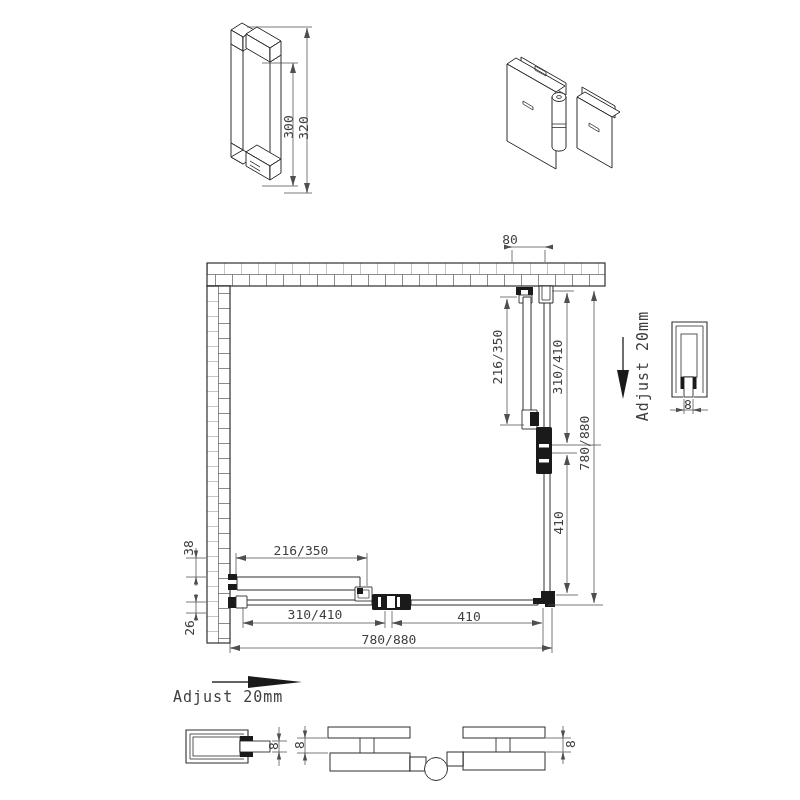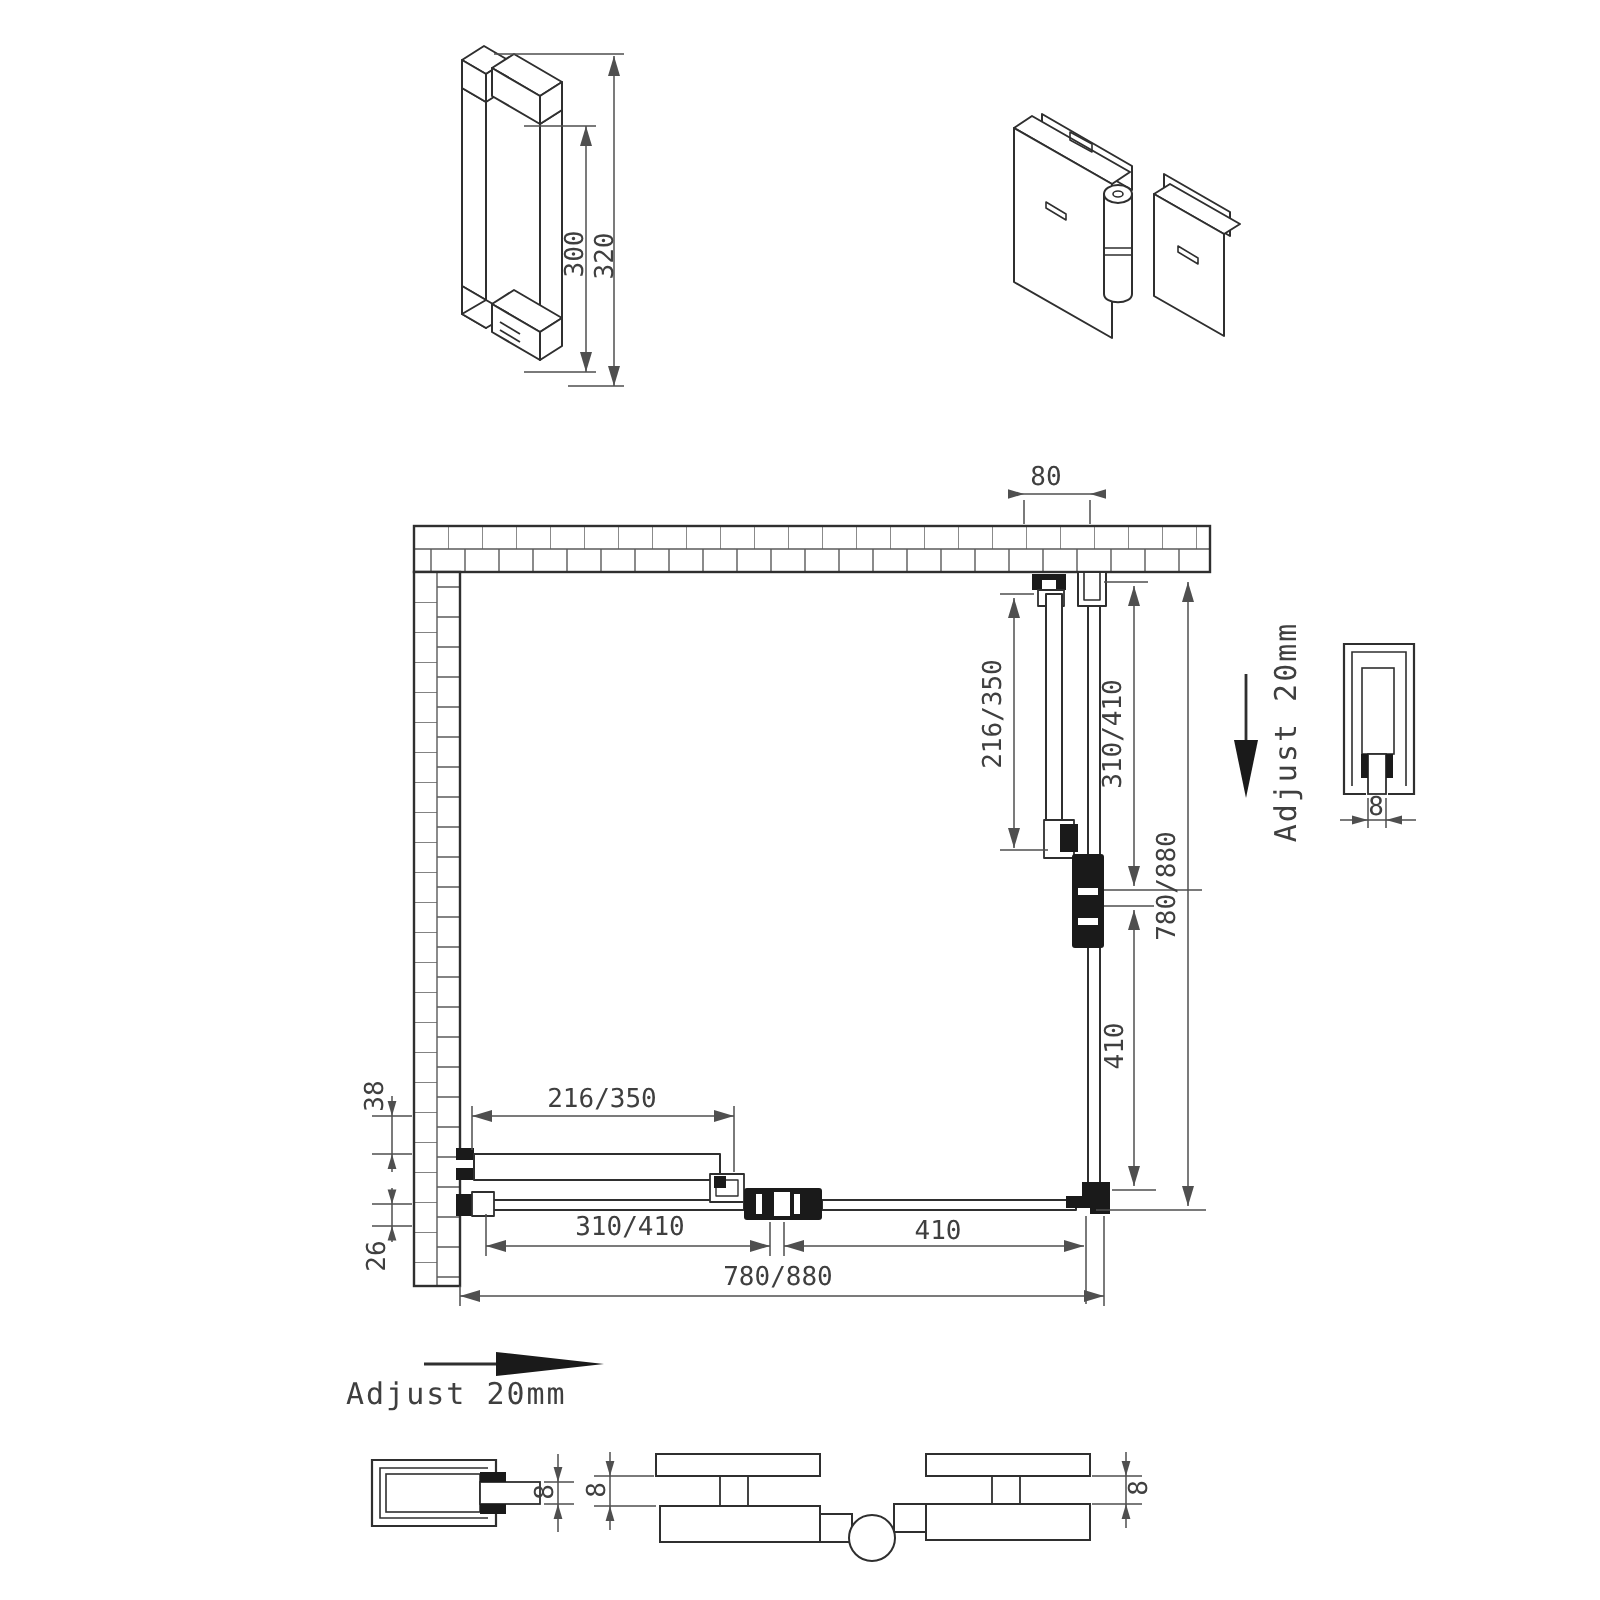--- a/index.html
+++ b/index.html
@@ -188,21 +188,21 @@
     <line x1="374" y1="738" x2="374" y2="753" stroke-width="0.9"></line>
     <line x1="496" y1="738" x2="496" y2="752" stroke-width="0.9"></line>
     <line x1="510" y1="738" x2="510" y2="752" stroke-width="0.9"></line>
     <circle cx="436" cy="769" r="11.5"></circle>
   </g>
 </svg>
 
 <div class="dim rot" style="left:288px;top:127px;">300</div>
 <div class="dim rot" style="left:303px;top:128px;">320</div>
 
-<div class="dim" style="left:523px;top:239px;">80</div>
+<div class="dim" style="left:510px;top:239px;">80</div>
 
 <div class="dim rot" style="left:497px;top:357px;">216/350</div>
 <div class="dim rot" style="left:557px;top:367px;">310/410</div>
 <div class="dim rot" style="left:558px;top:523px;">410</div>
 <div class="dim rot" style="left:584px;top:443px;">780/880</div>
 
 <div class="dim" style="left:301px;top:550px;">216/350</div>
 <div class="dim" style="left:315px;top:614px;">310/410</div>
 <div class="dim" style="left:469px;top:616px;">410</div>
 <div class="dim" style="left:389px;top:639px;">780/880</div>

